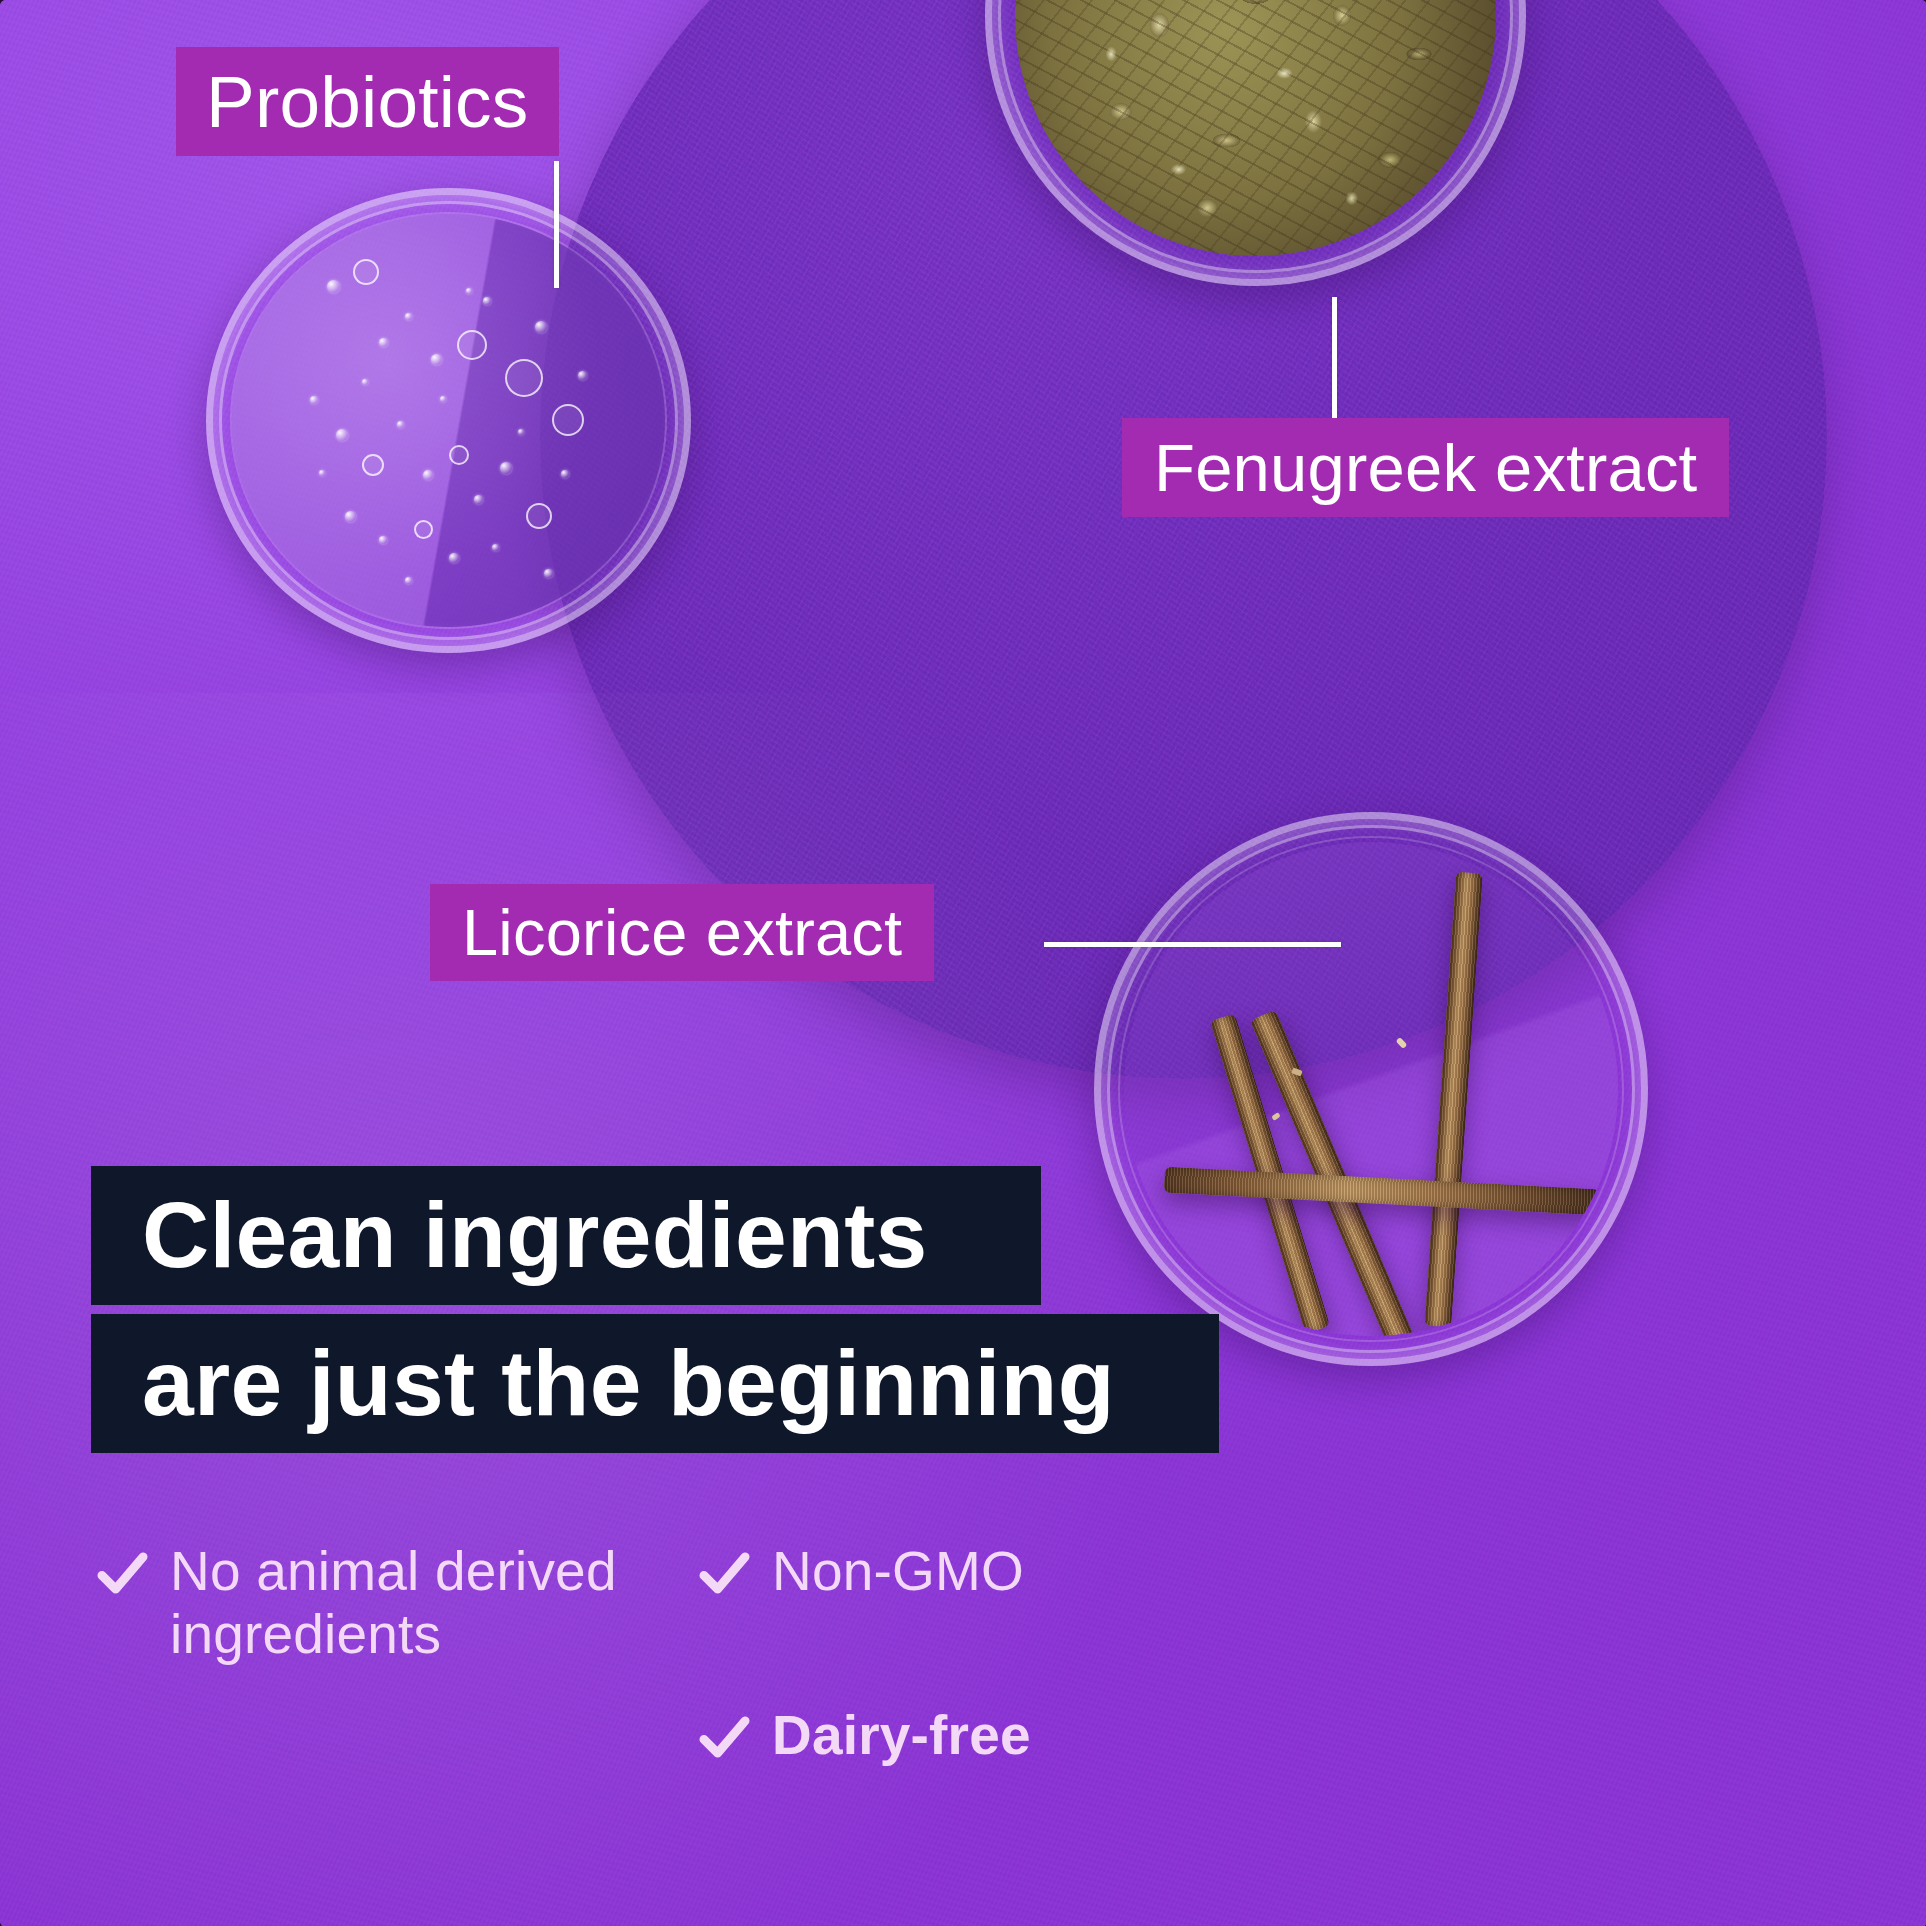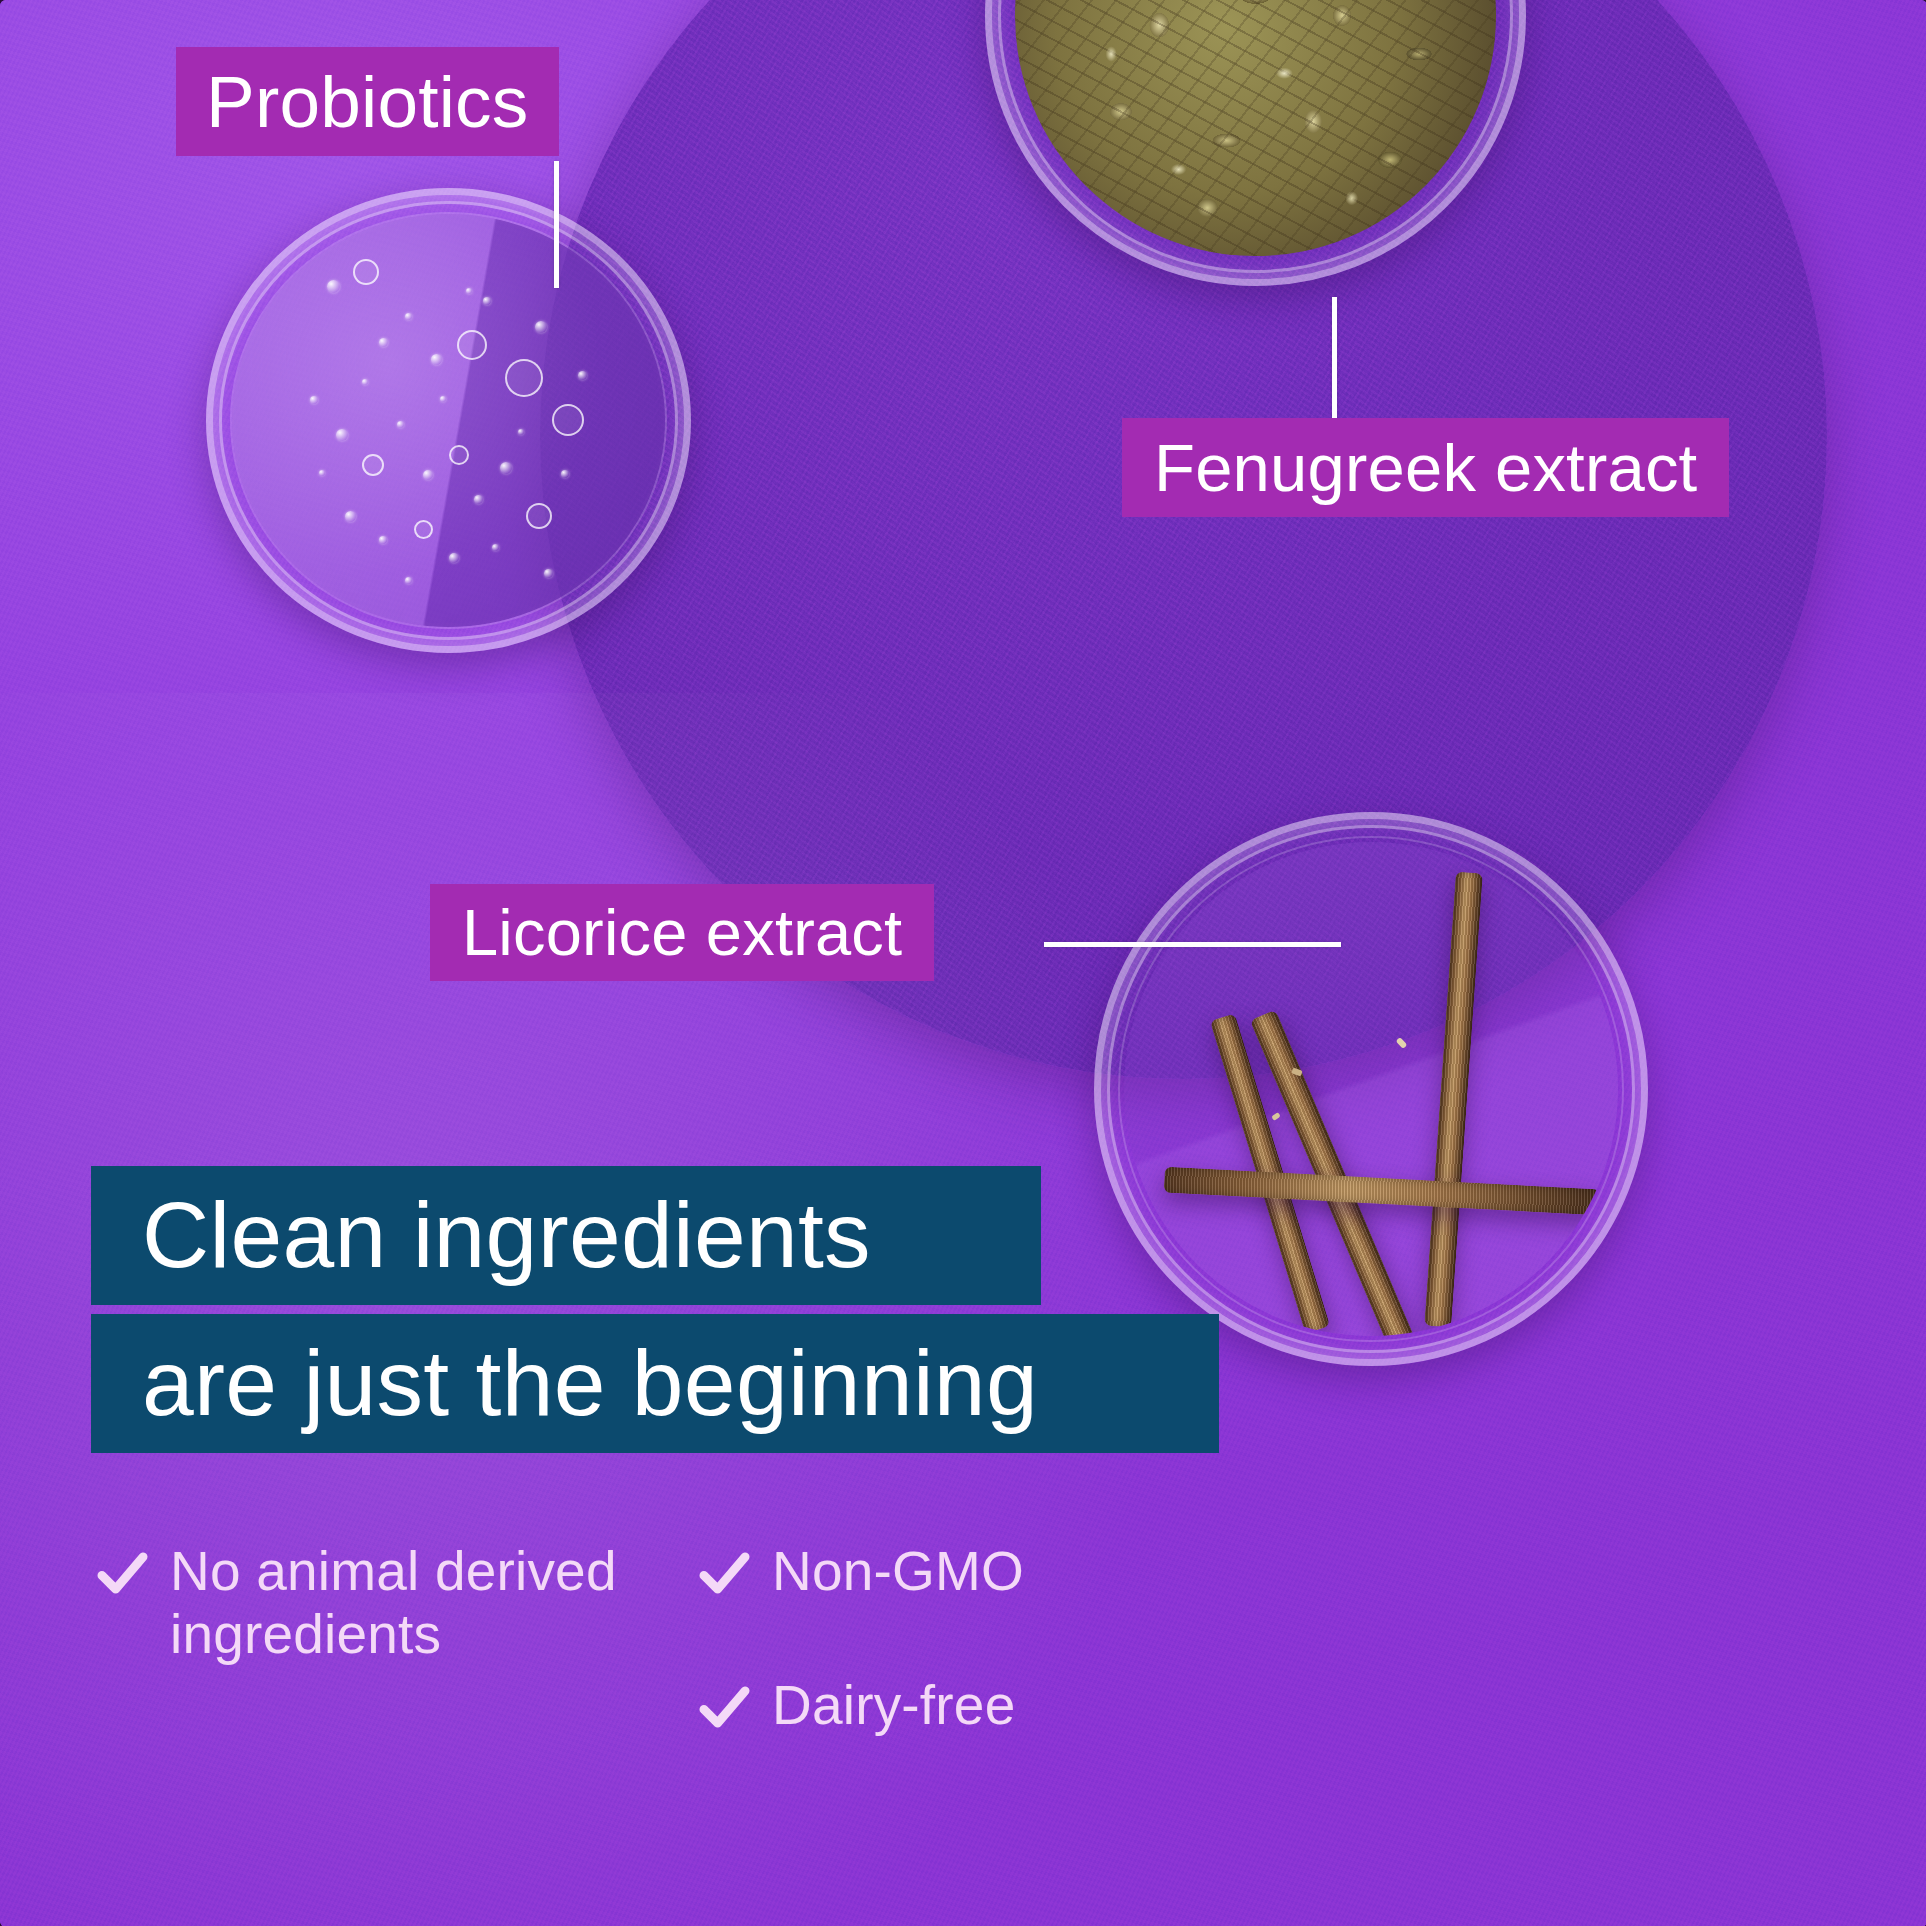--- a/index.html
+++ b/index.html
@@ -148,25 +148,26 @@
     color:#ffffff;
     display:flex;align-items:center;
     font-weight:400;
     letter-spacing:0.2px;
     white-space:nowrap;
   }
 
   
   .hl{
     position:absolute;
-    background:#0c4a6e;
+    background:#0f172a;
     color:#ffffff;
     display:flex;align-items:center;
     white-space:nowrap;
     letter-spacing:0.3px;
+    font-weight:bold;
   }
 
   
   .checks{position:absolute;left:85px;top:1540px;width:1287px;}
   .col{position:absolute;}
   .citem{display:flex;align-items:flex-start;gap:22px;margin-bottom:40px;}
   .ck{
     flex:0 0 auto;width:51px;height:51px;position:relative;margin-top:8px;
   }
   .ck svg{display:block}
@@ -293,21 +294,21 @@
     <div class="col" style="left:614px;top:0;width:594px;">
       <div class="citem">
         <span class="ck">
           <svg viewBox="0 0 52 52" width="51" height="51" aria-hidden="true">
             <path d="M5 28 L19 42 L47 9" fill="none" stroke="#f4d9f7" stroke-width="9" stroke-linecap="round" stroke-linejoin="round"></path>
           </svg>
         </span>
         <span class="ctext">Non-GMO</span>
       </div>
 
-      <div class="citem" style="margin-top:71px;">
+      <div class="citem" style="margin-top:101px;font-weight:bold;">
         <span class="ck">
           <svg viewBox="0 0 52 52" width="51" height="51" aria-hidden="true">
             <path d="M5 28 L19 42 L47 9" fill="none" stroke="#f4d9f7" stroke-width="9" stroke-linecap="round" stroke-linejoin="round"></path>
           </svg>
         </span>
         <span class="ctext">Dairy-free</span>
       </div>
     </div>
 
   </div>

